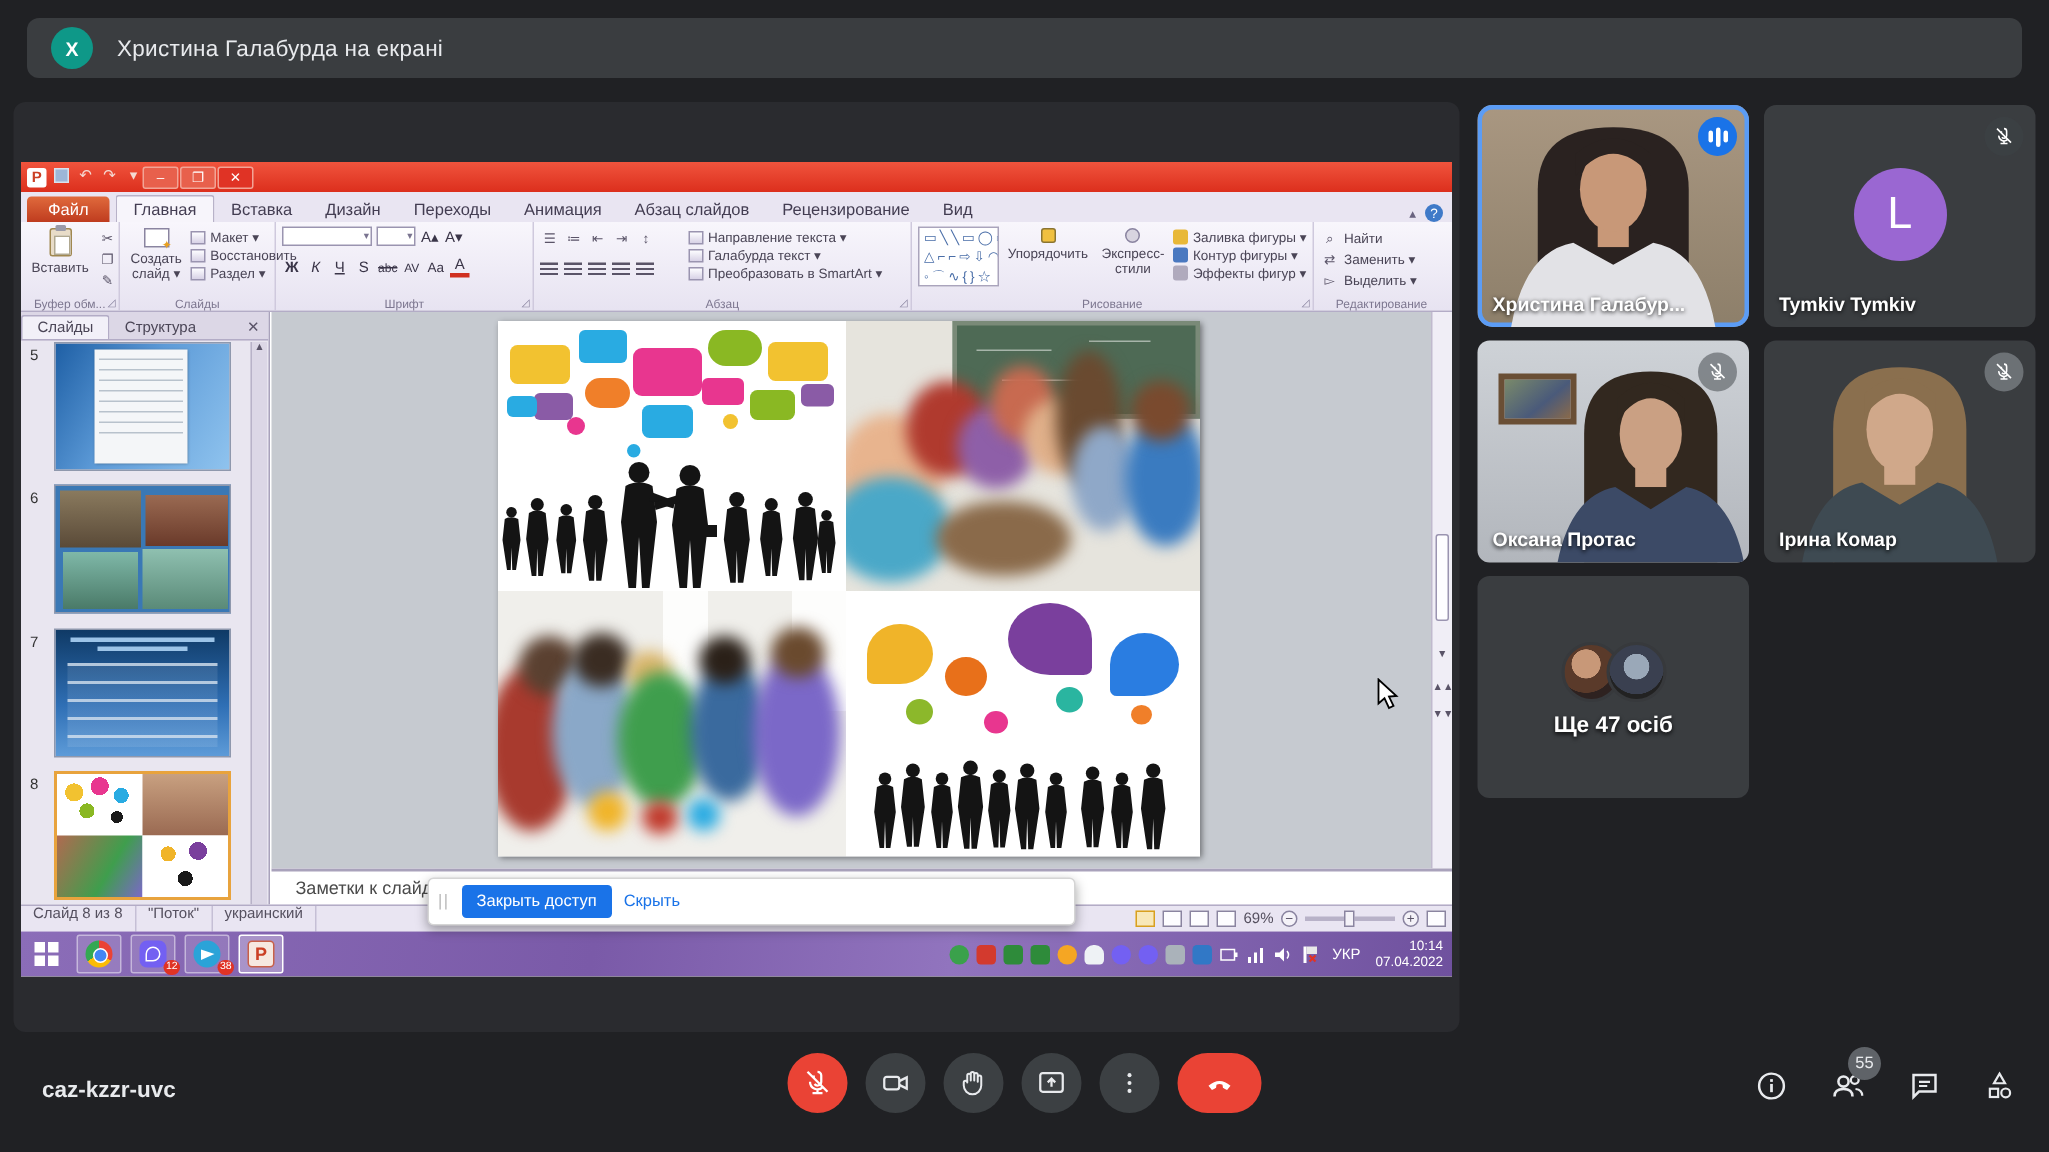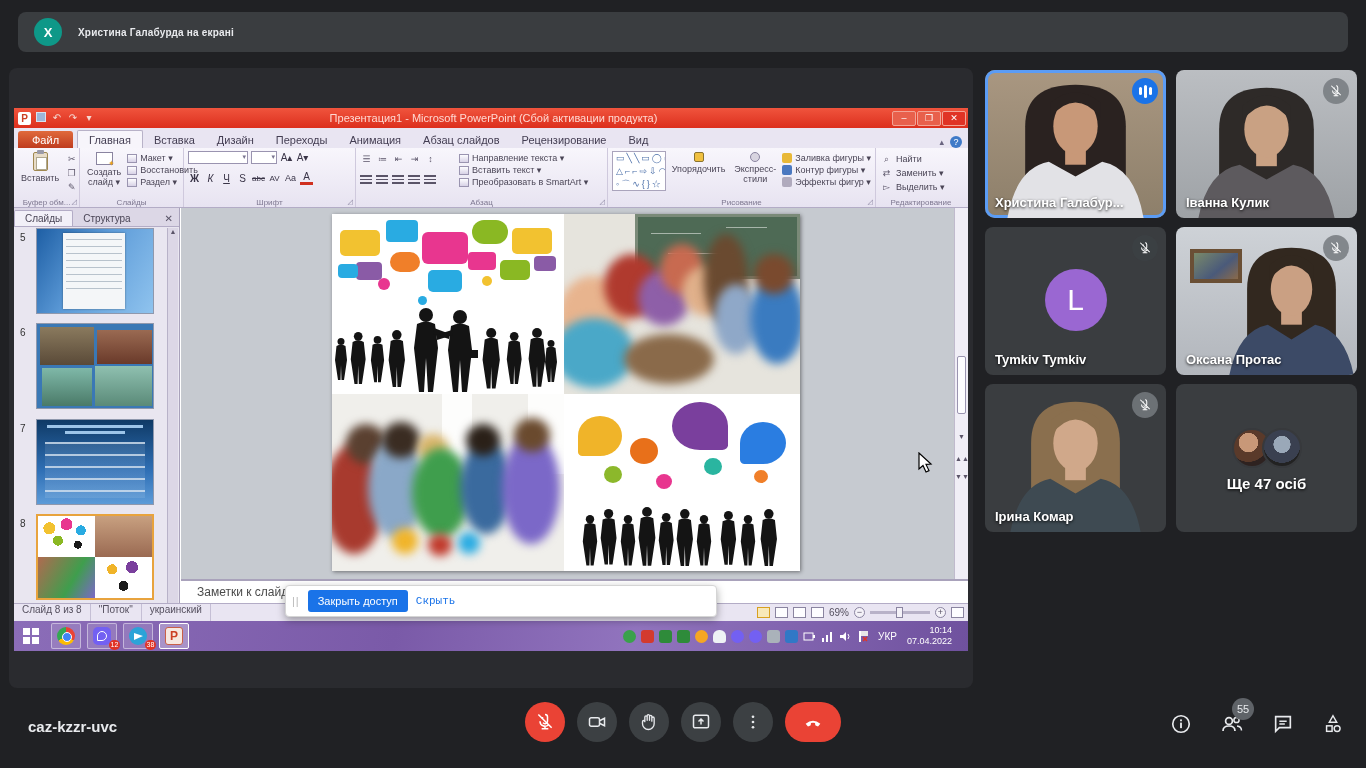--- a/index.html
+++ b/index.html
@@ -6,21 +6,21 @@
   html,body { width:1366px; height:768px; background:#17181a; }
   .screen { position:relative; width:1366px; height:768px; background:#202124;
             font-family:"Liberation Sans", sans-serif; overflow:hidden; }
 
   
   .topbar { position:absolute; left:18px; top:12px; right:18px; height:40px;
             background:#3a3d40; border-radius:8px; display:flex; align-items:center;
             gap:16px; padding-left:16px; }
   .avatar-x { width:28px; height:28px; border-radius:50%; background:#0e9888; color:#fff;
               display:flex; align-items:center; justify-content:center; font-size:13px; font-weight:bold; }
-  .topbar-text { color:#e8eaed; font-size:10px; font-weight:bold; letter-spacing:.2px; }
+  .topbar-text { color:#e8eaed; font-size:15px; font-weight:normal; letter-spacing:.2px; }
 
   
   .share-area { position:absolute; left:9px; top:68px; width:964px; height:620px;
                 background:#2a2b2f; border-radius:8px; }
   .desktop { position:absolute; left:5px; top:40px; width:954px; height:543px; background:#fff; overflow:hidden; }
 
   
   .ppt-title { position:absolute; top:0; left:0; width:100%; height:20px;
                background:linear-gradient(#f0543d,#dc2f1d); display:flex; align-items:center; }
   .qat { display:flex; align-items:center; gap:4px; padding-left:4px; }
@@ -130,21 +130,21 @@
            border-top:2px solid #a9a2bb; display:flex; align-items:center; padding-left:16px;
            font-size:12px; color:#4a4a4a; }
 
   
   .sharebar { position:absolute; left:271px; top:477px; width:432px; height:32px; background:#fff;
               border:1px solid #d5d5d5; border-radius:4px; box-shadow:0 3px 8px rgba(0,0,0,.35);
               display:flex; align-items:center; gap:8px; padding:0 8px 0 6px; z-index:6; }
   .grip { color:#b8b8b8; font-size:11px; letter-spacing:1px; }
   .sharemsg { font-size:11px; color:#5f6368; white-space:nowrap; }
   .stopbtn { background:#1a73e8; color:#fff; font-size:11px; padding:5px 10px; border-radius:3px; white-space:nowrap; }
-  .hidelink { color:#1a73e8; font-size:11px; white-space:nowrap;font-family:Liberation Mono, monospace; }
+  .hidelink { color:#1a73e8; font-size:11px; white-space:nowrap; }
 
   
   .ppt-status { position:absolute; top:495px; left:0; width:100%; height:18px; background:#e9e5f2;
                 border-top:1px solid #b3acc6; display:flex; font-size:10px; color:#55505f; }
   .st-item { padding:0 8px; border-right:1px solid #c5bfd5; white-space:nowrap; }
   .st-right { margin-left:auto; display:flex; align-items:center; gap:5px; padding-right:4px; }
   .viewic { width:13px; height:11px; border:1px solid #8a84a0; background:#fdfdff; display:inline-block; }
   .viewic.on { border:1px solid #d8a020; background:#f8e8b8; }
   .zslider { width:60px; height:3px; background:#b8b2c8; position:relative; }
   .zknob { position:absolute; left:26px; top:-4px; width:7px; height:11px; background:#f4f2f8; border:1px solid #8a84a0; }
@@ -170,21 +170,21 @@
   .viber-ic { width:18px; height:18px; border-radius:5px; background:#7360f2; position:relative; }
   .viber-ic::after { content:""; position:absolute; left:4px; top:4px; width:8px; height:8px;
                      border:1.5px solid #fff; border-radius:50% 50% 50% 0; }
   .tg-ic { width:18px; height:18px; border-radius:50%; background:#2ba3d8; position:relative; }
   .tg-ic::after { content:""; position:absolute; left:5px; top:6px; width:0; height:0;
                   border-left:9px solid #fff; border-top:3px solid transparent; border-bottom:4px solid transparent; }
   .ppt-ic { width:18px; height:18px; border-radius:3px; background:#f6e8e0; border:1px solid #c86048;
             color:#cb4025; font-weight:bold; font-size:12px; text-align:center; line-height:17px; }
   .tb-badge { position:absolute; right:-4px; bottom:-2px; min-width:11px; height:10px; background:#e03325;
               color:#fff; font-size:7px; line-height:10px; text-align:center; border-radius:5px; padding:0 1px; }
-  .tray { margin-left:auto; display:flex; align-items:center; gap:5px; padding-right:16px; }
+  .tray { margin-left:auto; display:flex; align-items:center; gap:5px; padding-right:6px; }
   .tray-ic { width:13px; height:13px; border-radius:3px; }
   .tray-lang { color:#fff; font-size:10px; padding:0 3px; }
   .tray-clock { color:#fff; font-size:9px; text-align:right; line-height:1.2; padding-left:2px; }
 
   
   .tiles { position:absolute; left:985px; top:70px; width:372px; display:grid;
            grid-template-columns:181px 181px; grid-auto-rows:148px; gap:9px 10px; }
   .tile { position:relative; border-radius:8px; overflow:hidden; background:#3a3d40; }
   .tile.speaking { box-shadow:0 0 0 3px #5b9cf5 inset; border-radius:10px; }
   .tile-name { position:absolute; left:10px; bottom:8px; color:#fff; font-size:13px; font-weight:bold;
@@ -238,21 +238,20 @@
     <div class="desktop">
 
       <div class="ppt-title">
         <div class="qat">
           <div class="ppt-logo">P</div>
           <div class="qbtn"><span class="floppy" style="display:inline-block"></span></div>
           <div class="qbtn">↶</div>
           <div class="qbtn">↷</div>
           <div class="qbtn">▾</div>
         </div>
-        <div class="title-text">Презентация1 - Microsoft PowerPoint (Сбой активации продукта)</div>
         <div class="win-btns">
           <div class="win-btn">–</div>
           <div class="win-btn">❐</div>
           <div class="win-btn close">✕</div>
         </div>
       </div>
 
       <div class="ppt-menubar">
         <div class="tab-file">Файл</div>
         <div class="mtab active">Главная</div>
@@ -345,21 +344,21 @@
               <span class="al"></span>
             </div>
           </div>
           <div class="minicol">
             <div class="minirow">
                 <span class="mi"></span>
                 <span class="rtxt">Направление текста ▾</span>
               </div>
             <div class="minirow">
                 <span class="mi"></span>
-                <span class="rtxt">Вставить текст ▾</span>
+                <span class="rtxt">Галабурда текст ▾</span>
               </div>
             <div class="minirow">
                 <span class="mi"></span>
                 <span class="rtxt">Преобразовать в SmartArt ▾</span>
               </div>
           </div>
           <div class="rgroup-label">Абзац</div>
           <div class="launcher">◿</div>
         </div>
 
@@ -745,36 +744,20 @@
         <path d="M14,100 Q20,66 42,62 L60,72 L78,62 Q100,66 106,100 Z" style="fill:var(--shirt)"></path>
       </svg>
       <div class="speakbadge">
         <i style="height:8px"></i>
           <i style="height:13px"></i>
           <i style="height:8px"></i>
       </div>
       <div class="tile-name">Христина Галабур...</div>
     </div>
 
-    <div class="tile" style="--hair:#2e2a28;--skin:#c9a183;--shirt:#5d5a5e;background:linear-gradient(#bbbec2,#9ea2a6)">
-      <svg class="person-svg" viewBox="0 0 120 100" preserveAspectRatio="xMidYMax meet">
-        <path d="M28,100 L28,40 Q28,12 60,12 Q92,12 92,40 L92,100 Z" style="fill:var(--hair)"></path>
-        <rect x="53" y="52" width="14" height="13" style="fill:var(--skin)"></rect>
-        <ellipse cx="60" cy="40" rx="15" ry="19" style="fill:var(--skin)"></ellipse>
-        <path d="M44,34 Q60,14 76,34 L76,24 Q60,10 44,24 Z" style="fill:var(--hair)"></path>
-        <path d="M14,100 Q20,68 42,64 L60,74 L78,64 Q100,68 106,100 Z" style="fill:var(--shirt)"></path>
-      </svg>
-      <div class="mutebadge">
-        <svg width="14" height="14" viewBox="0 0 24 24">
-            <path d="M12,3 a3,3 0 0 1 3,3 v5 a3,3 0 0 1 -5.4,1.8 M9,6 v2 M6,11 a6,6 0 0 0 10.2,4.3 M12,17 v3 M8,20 h8" stroke="#fff" stroke-width="1.8" fill="none"></path>
-            <line x1="4" y1="3" x2="20" y2="19" stroke="#fff" stroke-width="1.8"></line>
-          </svg>
-      </div>
-      <div class="tile-name">Іванна Кулик</div>
-    </div>
 
     <div class="tile">
       <div class="lavatar">L</div>
       <div class="mutebadge dark">
         <svg width="14" height="14" viewBox="0 0 24 24">
             <path d="M12,3 a3,3 0 0 1 3,3 v5 a3,3 0 0 1 -5.4,1.8 M9,6 v2 M6,11 a6,6 0 0 0 10.2,4.3 M12,17 v3 M8,20 h8" stroke="#fff" stroke-width="1.8" fill="none"></path>
             <line x1="4" y1="3" x2="20" y2="19" stroke="#fff" stroke-width="1.8"></line>
           </svg>
       </div>
       <div class="tile-name">Tymkiv Tymkiv</div>

